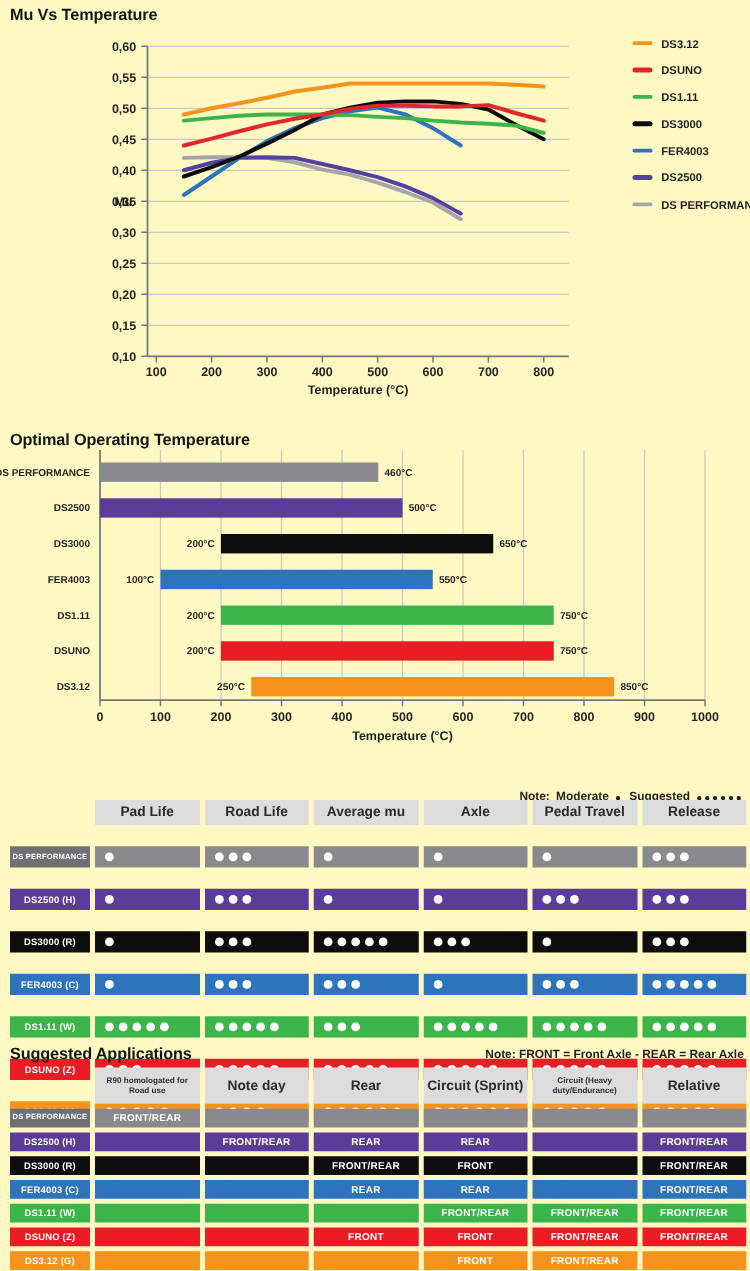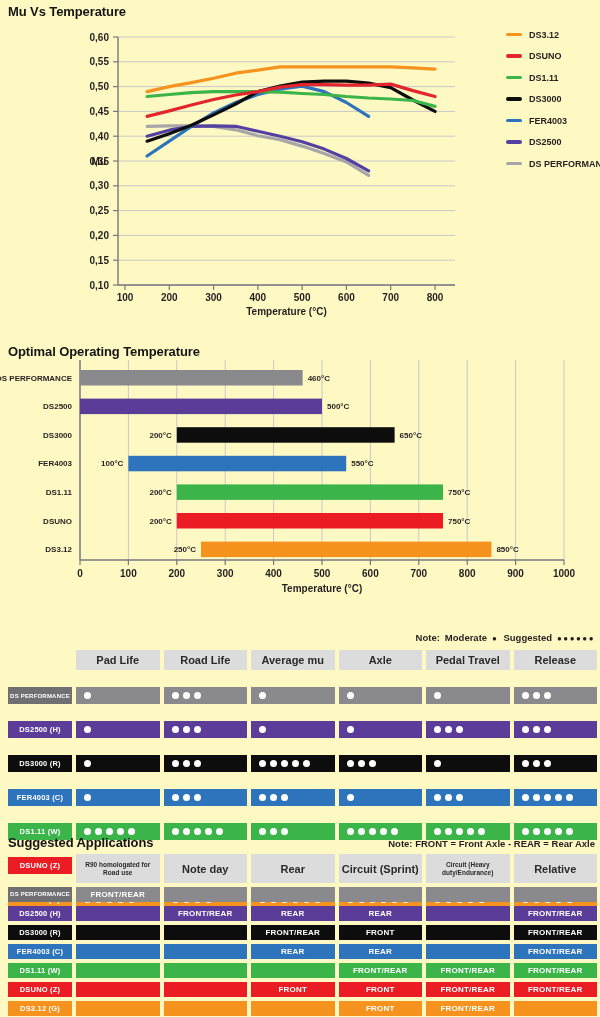--- a/index.html
+++ b/index.html
@@ -20,21 +20,21 @@
   .legend-item{display:flex;align-items:center;gap:7px;height:9px;}
   .legend-swatch{width:16px;height:3.4px;border-radius:2px;flex:0 0 auto;}
   .legend-label{font-size:9px;font-weight:bold;color:#231f20;white-space:nowrap;}
   
   .note{position:absolute;right:5px;top:7px;font-size:9.5px;font-weight:bold;color:#231f20;
         display:flex;align-items:flex-end;gap:5px;white-space:nowrap;}
   .note-dots{font-size:8px;letter-spacing:1.5px;position:relative;top:-0.5px;}
   
   .gtable{position:absolute;left:8px;width:589px;display:grid;
           grid-template-columns:64px repeat(6,1fr);column-gap:4px;}
-  #perf-table{top:25px;grid-template-rows:20px repeat(7,17px);row-gap:17px;border-radius:19px;}
+  #perf-table{top:15px;grid-template-rows:20px repeat(7,17px);row-gap:17px;border-radius:19px;}
   #app-table{top:23px;grid-template-rows:29px repeat(7,15.5px);row-gap:3.5px;}
   .hcell{background:#dcdcdc;display:flex;align-items:center;justify-content:center;
          font-size:11px;font-weight:bold;color:#2a2a2a;text-align:center;}
   .hcell.small{font-size:6.5px;line-height:1.2;padding:0 3px;}
   .hcell.blank{background:transparent;}
   .lcell{display:flex;align-items:center;justify-content:center;color:#fff;
          font-size:7.5px;font-weight:bold;text-align:center;letter-spacing:0.2px;white-space:nowrap;}
   .lcell.small{font-size:6px;}
   .dcell{display:flex;align-items:center;padding-left:8px;gap:4px;}
   .dot{width:7px;height:7px;border-radius:50%;background:#fff;flex:0 0 auto;}

